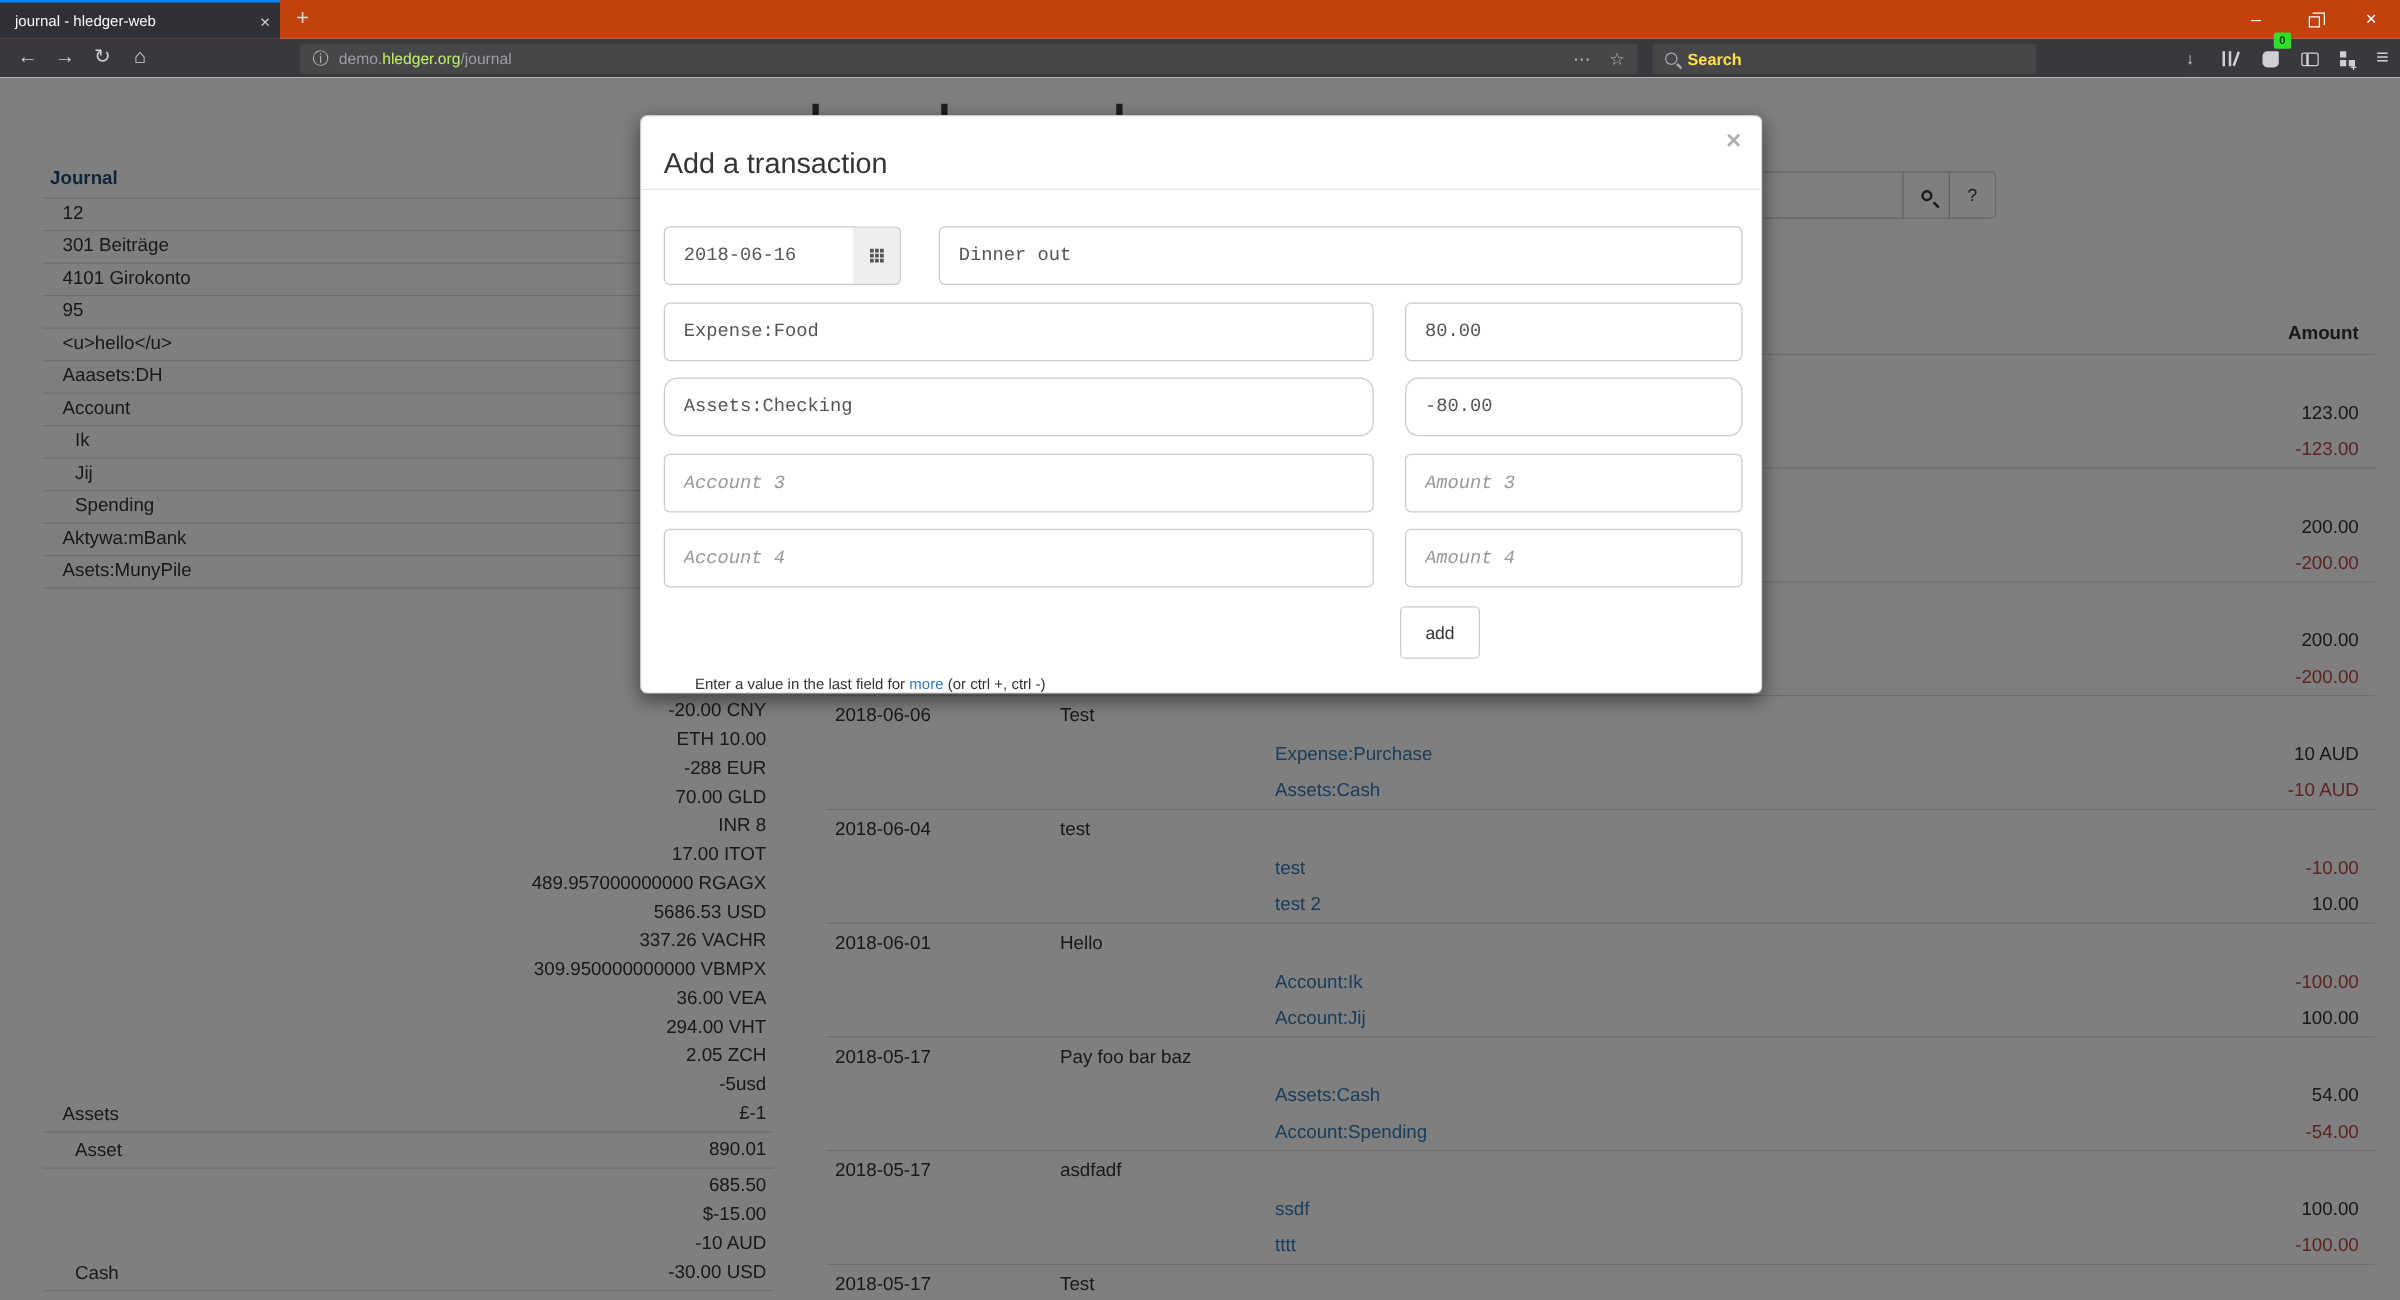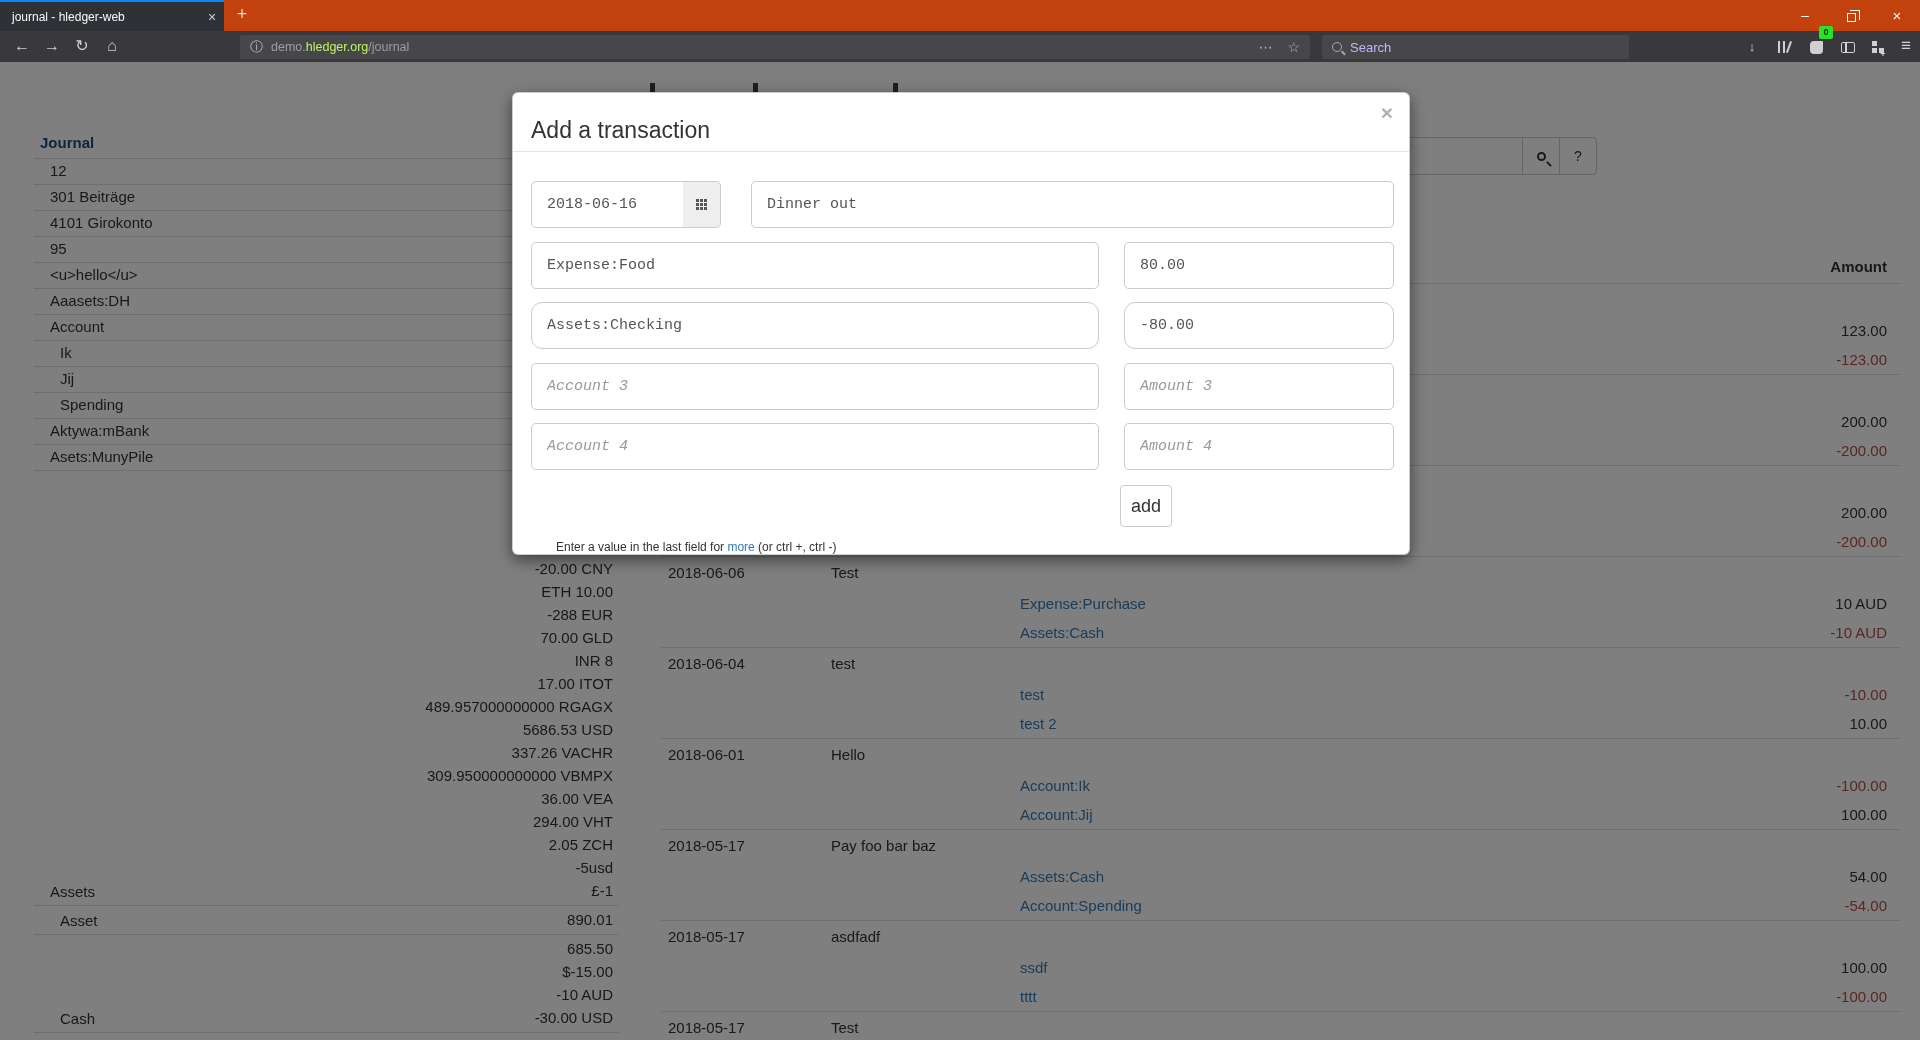--- a/index.html
+++ b/index.html
@@ -32,21 +32,21 @@
   .url-host { color:#bef264; }
   .urlbar .spacer { flex:1; }
   .urlbar .dots { color:#b8b8ba; font-size:14px; margin-right:14px; letter-spacing:1px; }
   .urlbar .star { color:#b8b8ba; font-size:14px; margin-right:10px; }
   .searchbox { position:absolute; left:1322px; top:4px; width:307px; height:24px; background:#47474a;
                border-radius:2px; display:flex; align-items:center; }
   .mag { width:10px; height:10px; border:1.5px solid #a9a9ad; border-radius:50%; position:relative;
          margin:0 8px 0 10px; }
   .mag:after { content:""; position:absolute; width:5px; height:1.5px; background:#a9a9ad;
                transform:rotate(45deg); left:8px; top:9px; }
-  .search-ph { color:#c4b5fd; font-size:13px; }
+  .search-ph { color:#fde047; font-size:13px;font-weight:bold; }
   .tb-icon { position:absolute; top:0; height:31px; width:28px; color:#d0d0d2; text-align:center;
              line-height:30px; font-size:14px; }
   .dl-icon span { display:inline-block; border-bottom:1.5px solid #d0d0d2; padding-bottom:0px; font-size:13px; }
   .lib-icon i { display:inline-block; width:2px; height:12px; background:#d0d0d2; margin:0 1.5px;
                 vertical-align:middle; }
   .lib-icon i:last-child { transform:rotate(20deg); }
   .ext-icon { display:inline-block; width:13px; height:13px; background:#d0d0d2; border-radius:4px 1px 4px 4px;
               vertical-align:middle; }
   .badge0 { position:absolute; left:1819px; top:26px; width:14px; height:13px; background:#2fe029;
             color:#013a00; font-size:9px; font-weight:bold; text-align:center; line-height:13px;
@@ -82,21 +82,21 @@
   .ps-btn.last { border-radius:0 4px 4px 0; }
   .mag2 { width:9px; height:9px; border:2px solid #333; border-radius:50%; position:relative; }
   .mag2:after { content:""; position:absolute; width:6px; height:2px; background:#333;
                 transform:rotate(45deg); left:7px; top:9px; }
 
   .register { position:absolute; left:661px; top:188px; width:1239px; font-size:15px; color:#333; }
   .reg-head { height:34px; border-bottom:1px solid #ddd; text-align:right; font-weight:bold;
               padding:8px 13px 0 0; }
   .tx { height:91px; border-bottom:1px solid #ddd; padding-top:7px; }
   .tx.cut { border-bottom:none; }
-  .tx-line1 { display:flex; height:25px; }
+  .tx-line1 { display:flex; height:25px;gap:17px; }
   .tx-date { width:170px; padding-left:7px; }
   .posting { display:flex; height:29px; align-items:center; }
   .p-acct { margin-left:359px; flex:1; color:#337ab7; text-decoration:none; }
   .p-amt { text-align:right; padding-right:13px; }
   .neg { color:#b94a48; }
 
   .backdrop { position:absolute; left:0; top:0; width:100%; height:100%; background:rgba(0,0,0,0.5); z-index:5; }
 
   
   .modal { position:absolute; left:512px; top:92px; width:898px; height:463px; background:#fff;
@@ -111,22 +111,22 @@
   .fld::placeholder { color:#999; font-style:italic; opacity:1; }
   .f-date { left:18px; top:88px; width:153px; border-radius:5px 0 0 5px; }
   .f-cal  { left:170px; top:88px; width:38px; height:47px; background:#eee; border:1px solid #ccc;
             border-left:none; border-radius:0 5px 5px 0; display:flex; align-items:center; justify-content:center; }
   .cal-grid { width:11px; height:11px; display:grid; grid-template-columns:repeat(3,3px); gap:1px; }
   .cal-grid i { width:3px; height:3px; background:#555; }
   .f-desc { left:238px; top:88px; width:643px; }
   .f-acct { left:18px; width:568px; }
   .f-amt  { left:611px; width:270px; }
   .r2 { top:149px; } .r3 { top:209px;border-radius:11px; } .r4 { top:270px; } .r5 { top:330px; }
-  .add-btn { position:absolute; left:607px; top:392px; width:52px; height:42px; background:#fff;
-             border:1px solid #ccc; border-radius:4px; font-size:18px; color:#333;
+  .add-btn { position:absolute; left:607px; top:392px; width:64px; height:42px; background:#fff;
+             border:1px solid #ccc; border-radius:4px; font-size:14px; color:#333;
              font-family:"Liberation Sans",sans-serif; cursor:pointer; }
   .hint { position:absolute; left:43px; top:447px; font-size:12px; color:#333; }
   .hint a { color:#337ab7; text-decoration:none; }
 </style>
 </head>
 <body>
 
 <div class="tabbar">
   <div class="tab">
     <span class="tab-title">journal - hledger-web</span>

